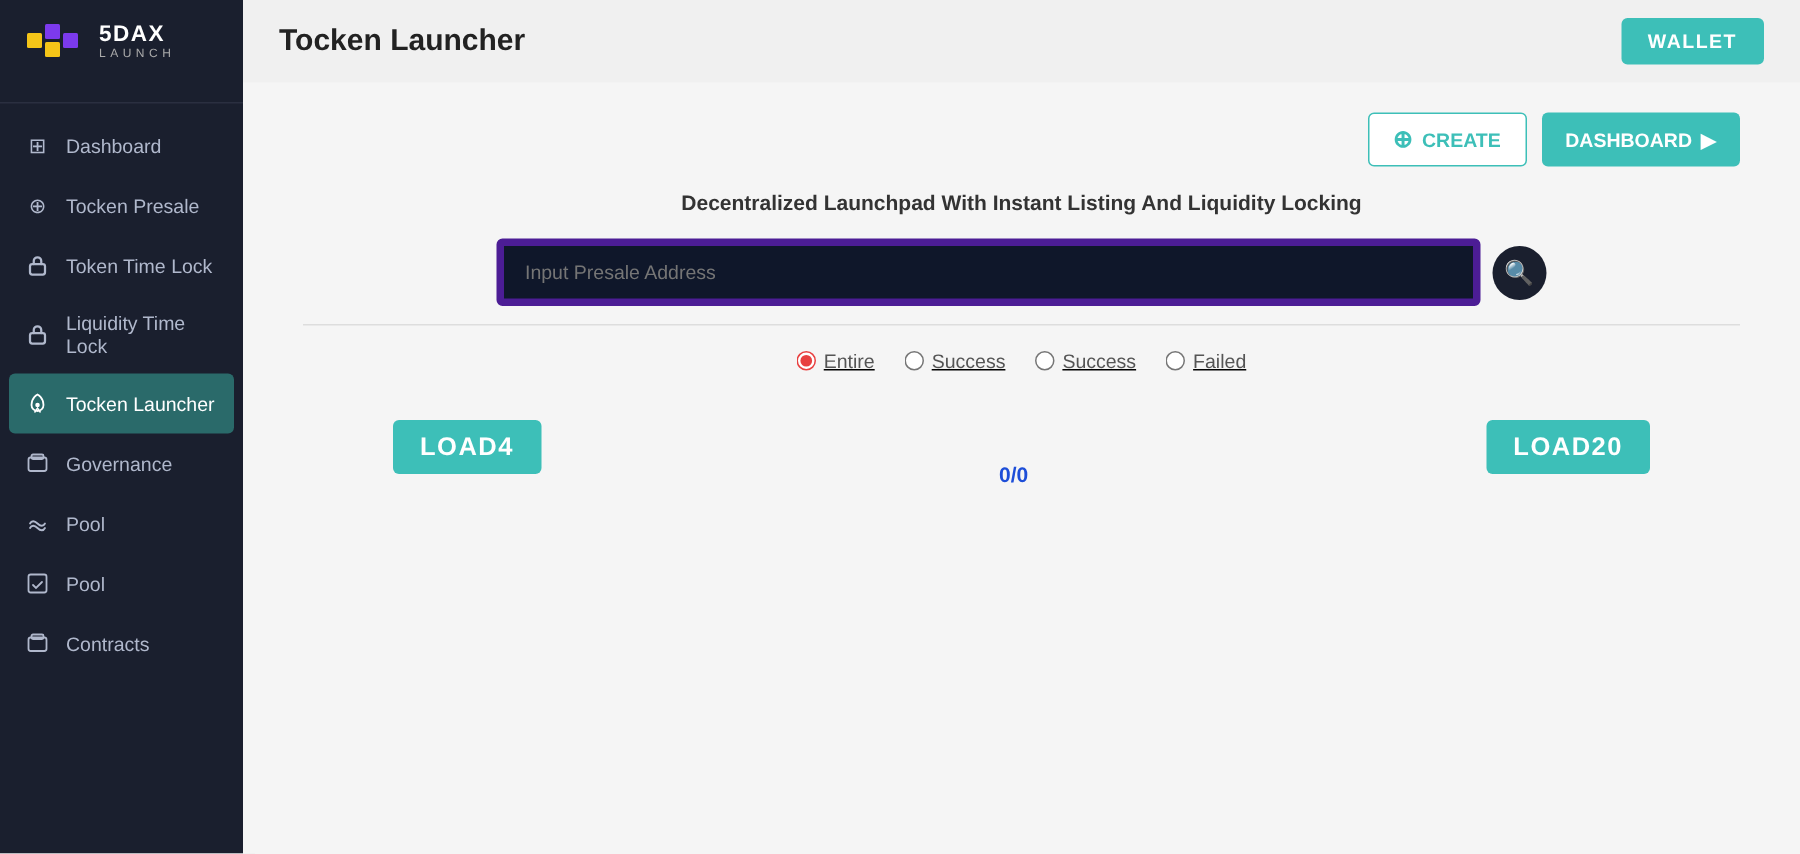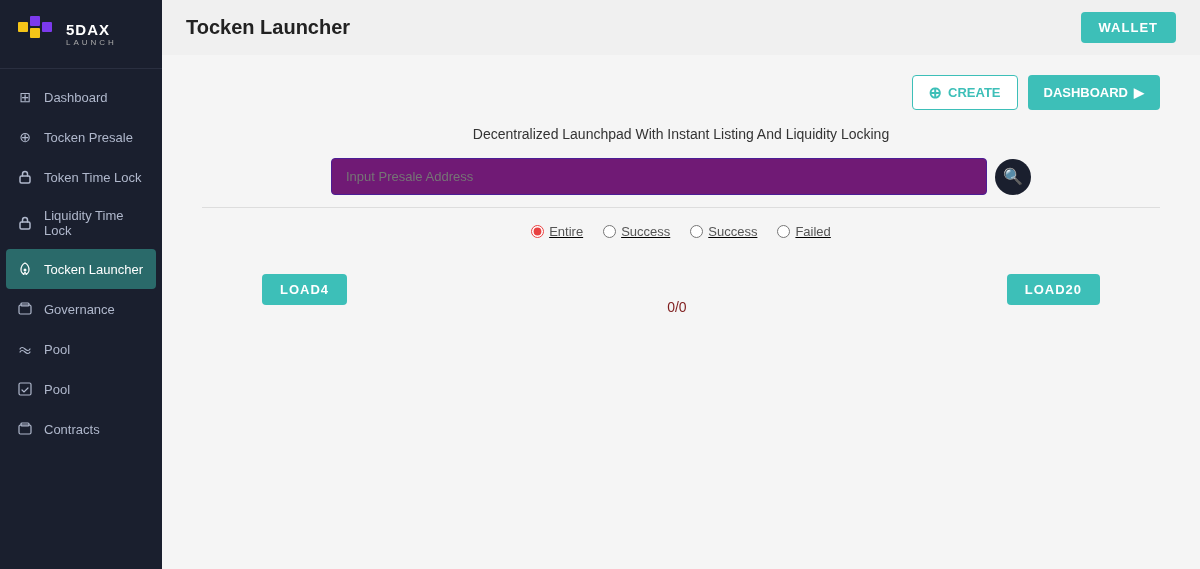--- a/index.html
+++ b/index.html
@@ -11,21 +11,21 @@
       background: #1a1f2e;
       display: flex;
       flex-direction: column;
       flex-shrink: 0;
       height: 100%;
     }
 
     .logo-area {
       padding: 14px 16px;
       display: flex;
-      align-items: center;
+      align-items: flex-start;
       gap: 10px;
       border-bottom: 1px solid #2a2f40;
     }
 
     .logo-icon {
       width: 40px;
       height: 40px;
       flex-shrink: 0;
     }
 
@@ -141,43 +141,43 @@
       font-weight: 600;
       cursor: pointer;
       border-radius: 4px;
       display: flex;
       align-items: center;
       gap: 6px;
     }
 
     .subtitle {
       font-size: 14px;
-      font-weight: 400;
+      font-weight: 700;
       color: #333;
       margin-bottom: 16px;
       text-align: center;
     }
 
     .search-row {
       display: flex;
       align-items: center;
       width: 100%;
       max-width: 700px;
       gap: 8px;
       margin-bottom: 12px;
     }
 
     .search-input {
       flex: 1;
       padding: 10px 14px;
-      border: 1px solid #4c1d95;
+      border: 5px solid #4c1d95;
       border-radius: 4px;
       font-size: 13px;
       color: #999;
-      background: #701a75;
+      background: #0f172a;
       outline: none;
     }
 
     .search-btn {
       width: 36px;
       height: 36px;
       background: #1a1f2e;
       border-radius: 50%;
       display: flex;
       align-items: center;
@@ -223,31 +223,31 @@
       justify-content: space-between;
       padding: 0 60px;
       margin-top: 4px;
     }
 
     .load-btn {
       background: #3dbfb8;
       color: #fff;
       border: none;
       padding: 8px 18px;
-      font-size: 13px;
+      font-size: 17px;
       font-weight: 700;
       letter-spacing: 1px;
       cursor: pointer;
       border-radius: 4px;
     }
 
     .page-count {
       font-size: 14px;
-      color: #7f1d1d;
-      font-weight: 400;
+      color: #1d4ed8;
+      font-weight: 700;
       margin-top: 36px;
     }
   </style>
 </head>
 <body>
 
 <nav class="sidebar">
   <div class="logo-area">
 
     <svg class="logo-icon" viewBox="0 0 40 40" xmlns="http://www.w3.org/2000/svg">

